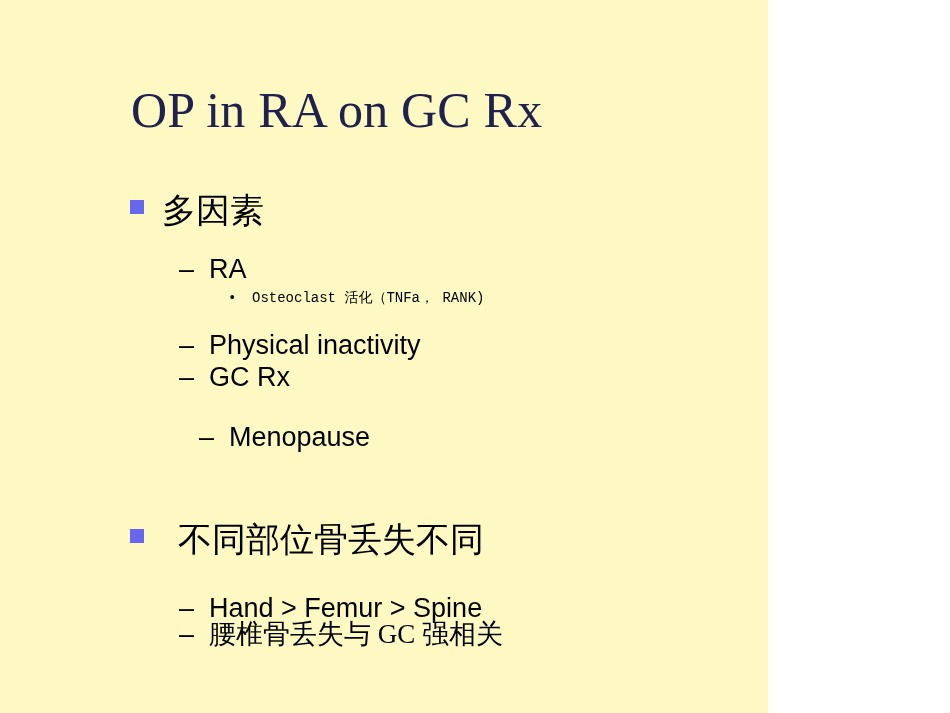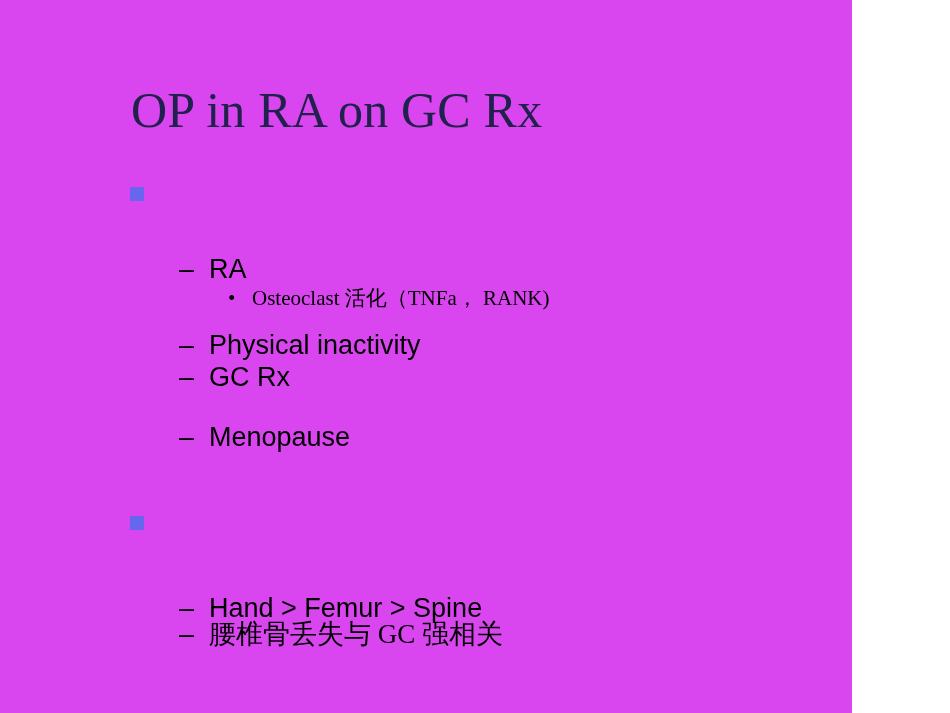--- a/index.html
+++ b/index.html
@@ -8,23 +8,23 @@
   }
   body {
     width: 950px;
     height: 713px;
     background: #ffffff;
     font-family: "Liberation Sans", sans-serif;
     overflow: hidden;
   }
   .slide {
     position: relative;
-    width: 852px;
+    width: 768px;
     height: 713px;
-    background: #d946ef;
+    background: #fef9c3;
   }
 
   
   .slide-title {
     position: absolute;
     left: 131px;
     top: 81px;
     font-family: "Liberation Serif", "DejaVu Serif", serif;
     font-size: 50px;
     line-height: 58px;
@@ -90,52 +90,53 @@
     width: 30px;
   }
   .lvl2 .cjk {
     font-family: "Liberation Serif", "DejaVu Serif", serif;
     text-align: center;
   }
 
   
   .lvl3 {
     left: 228px;
-    font-family: Liberation Serif, serif;
-    font-size: 21px;
+    font-family: Liberation Mono, monospace;
+    font-size: 14px;
     line-height: 26px;
   }
   .lvl3 .dot {
     display: inline-block;
     width: 24px;
   }
 
   
   .y-l1a { top: 191px; }
   .y-ra  { top: 243px; margin-top: 10px; }
   .y-os  { top: 285px; }
   .y-pi  { top: 329px; }
   .y-gc  { top: 361px; }
-  .y-mp  { top: 421px; }
+  .y-mp  { top: 421px; margin-left: 20px; }
   .y-l1b { top: 520px; }
   .y-hd  { top: 592px; }
   .y-ls  { top: 618px; }
 </style>
 </head>
 <body>
 
 <div class="slide">
 
   <div class="slide-title"><span>OP in RA on GC Rx</span></div>
 
   <div class="body-block">
 
     <div class="line lvl1 y-l1a">
       <span class="sq"></span>
       <span class="gap"></span>
+      <span class="txt">多因素</span>
     </div>
 
     <div class="line lvl2 y-ra">
       <span class="dash">–</span><span>RA</span>
     </div>
 
     <div class="line lvl3 y-os">
       <span class="dot">•</span><span class="cjk-mixed">Osteoclast 活化（TNFa， RANK)</span>
     </div>
 
@@ -147,20 +148,21 @@
       <span class="dash">–</span><span>GC Rx</span>
     </div>
 
     <div class="line lvl2 y-mp">
       <span class="dash">–</span><span>Menopause</span>
     </div>
 
     <div class="line lvl1 y-l1b">
       <span class="sq"></span>
       <span class="gap-wide"></span>
+      <span class="txt">不同部位骨丢失不同</span>
     </div>
 
     <div class="line lvl2 y-hd">
       <span class="dash">–</span><span>Hand &gt; Femur &gt; Spine</span>
     </div>
 
     <div class="line lvl2 y-ls">
       <span class="dash">–</span><span class="cjk">腰椎骨丢失与 GC 强相关</span>
     </div>
 

